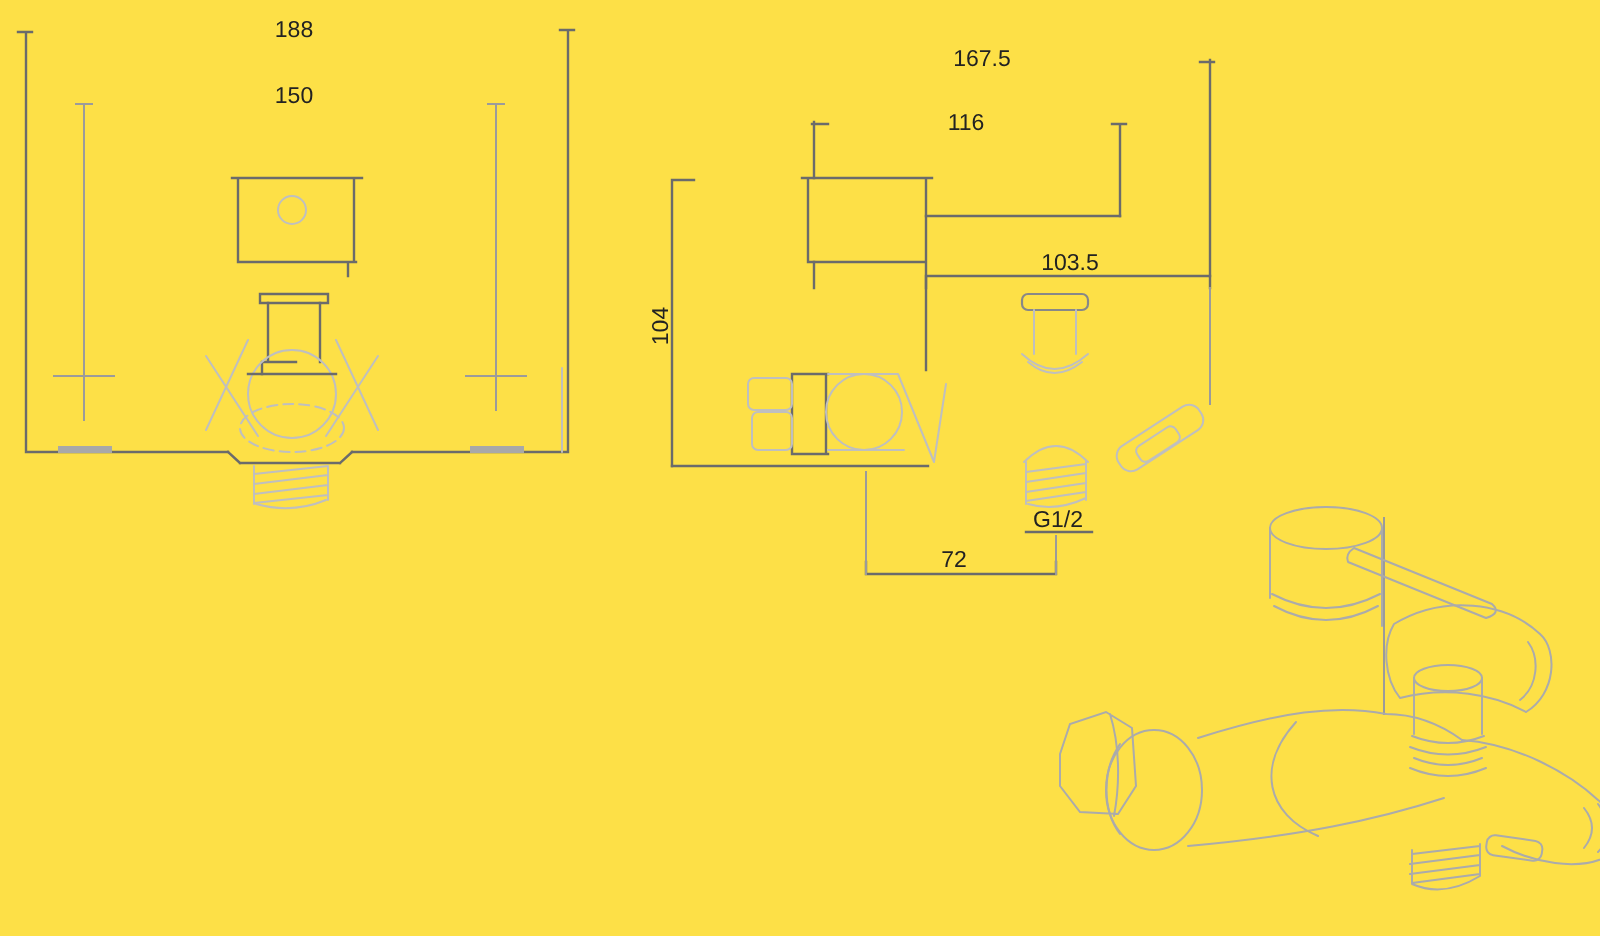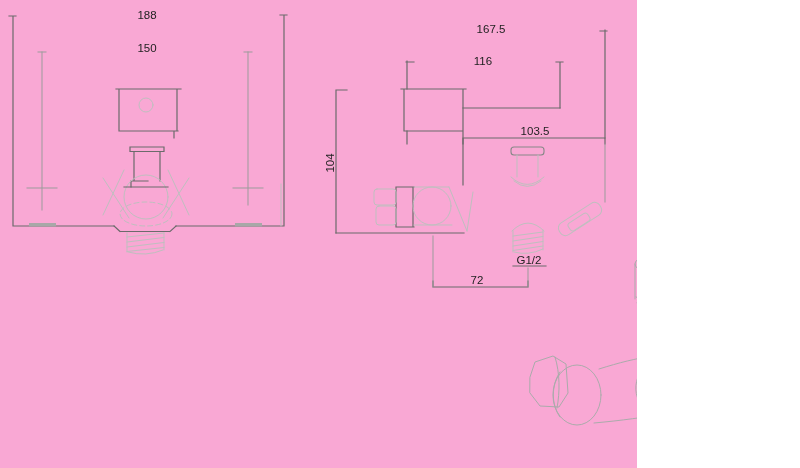--- a/index.html
+++ b/index.html
@@ -1,17 +1,17 @@
 <!DOCTYPE html>
 <html><head>
 <meta charset="utf-8">
 <style>
   html,body{margin:0;padding:0;background:#ffffff;}
   .stage{
-    position:relative;width:637px;height:468px;background:#f9a8d4;overflow:hidden;
+    position:relative;width:800px;height:468px;background:#fde047;overflow:hidden;
     font-family:"Liberation Sans", sans-serif;
   }
   svg text{
     font-family:"Liberation Sans", sans-serif;
     font-size:11.5px;
     fill:#222222;
   }
   .dk{stroke:#6b6b6b;stroke-width:1.2;fill:none;stroke-linecap:square;}
   .md{stroke:#9b9b9b;stroke-width:1;fill:none;stroke-linecap:square;}
   .lt{stroke:#bfbfbf;stroke-width:1;fill:none;stroke-linecap:round;}

